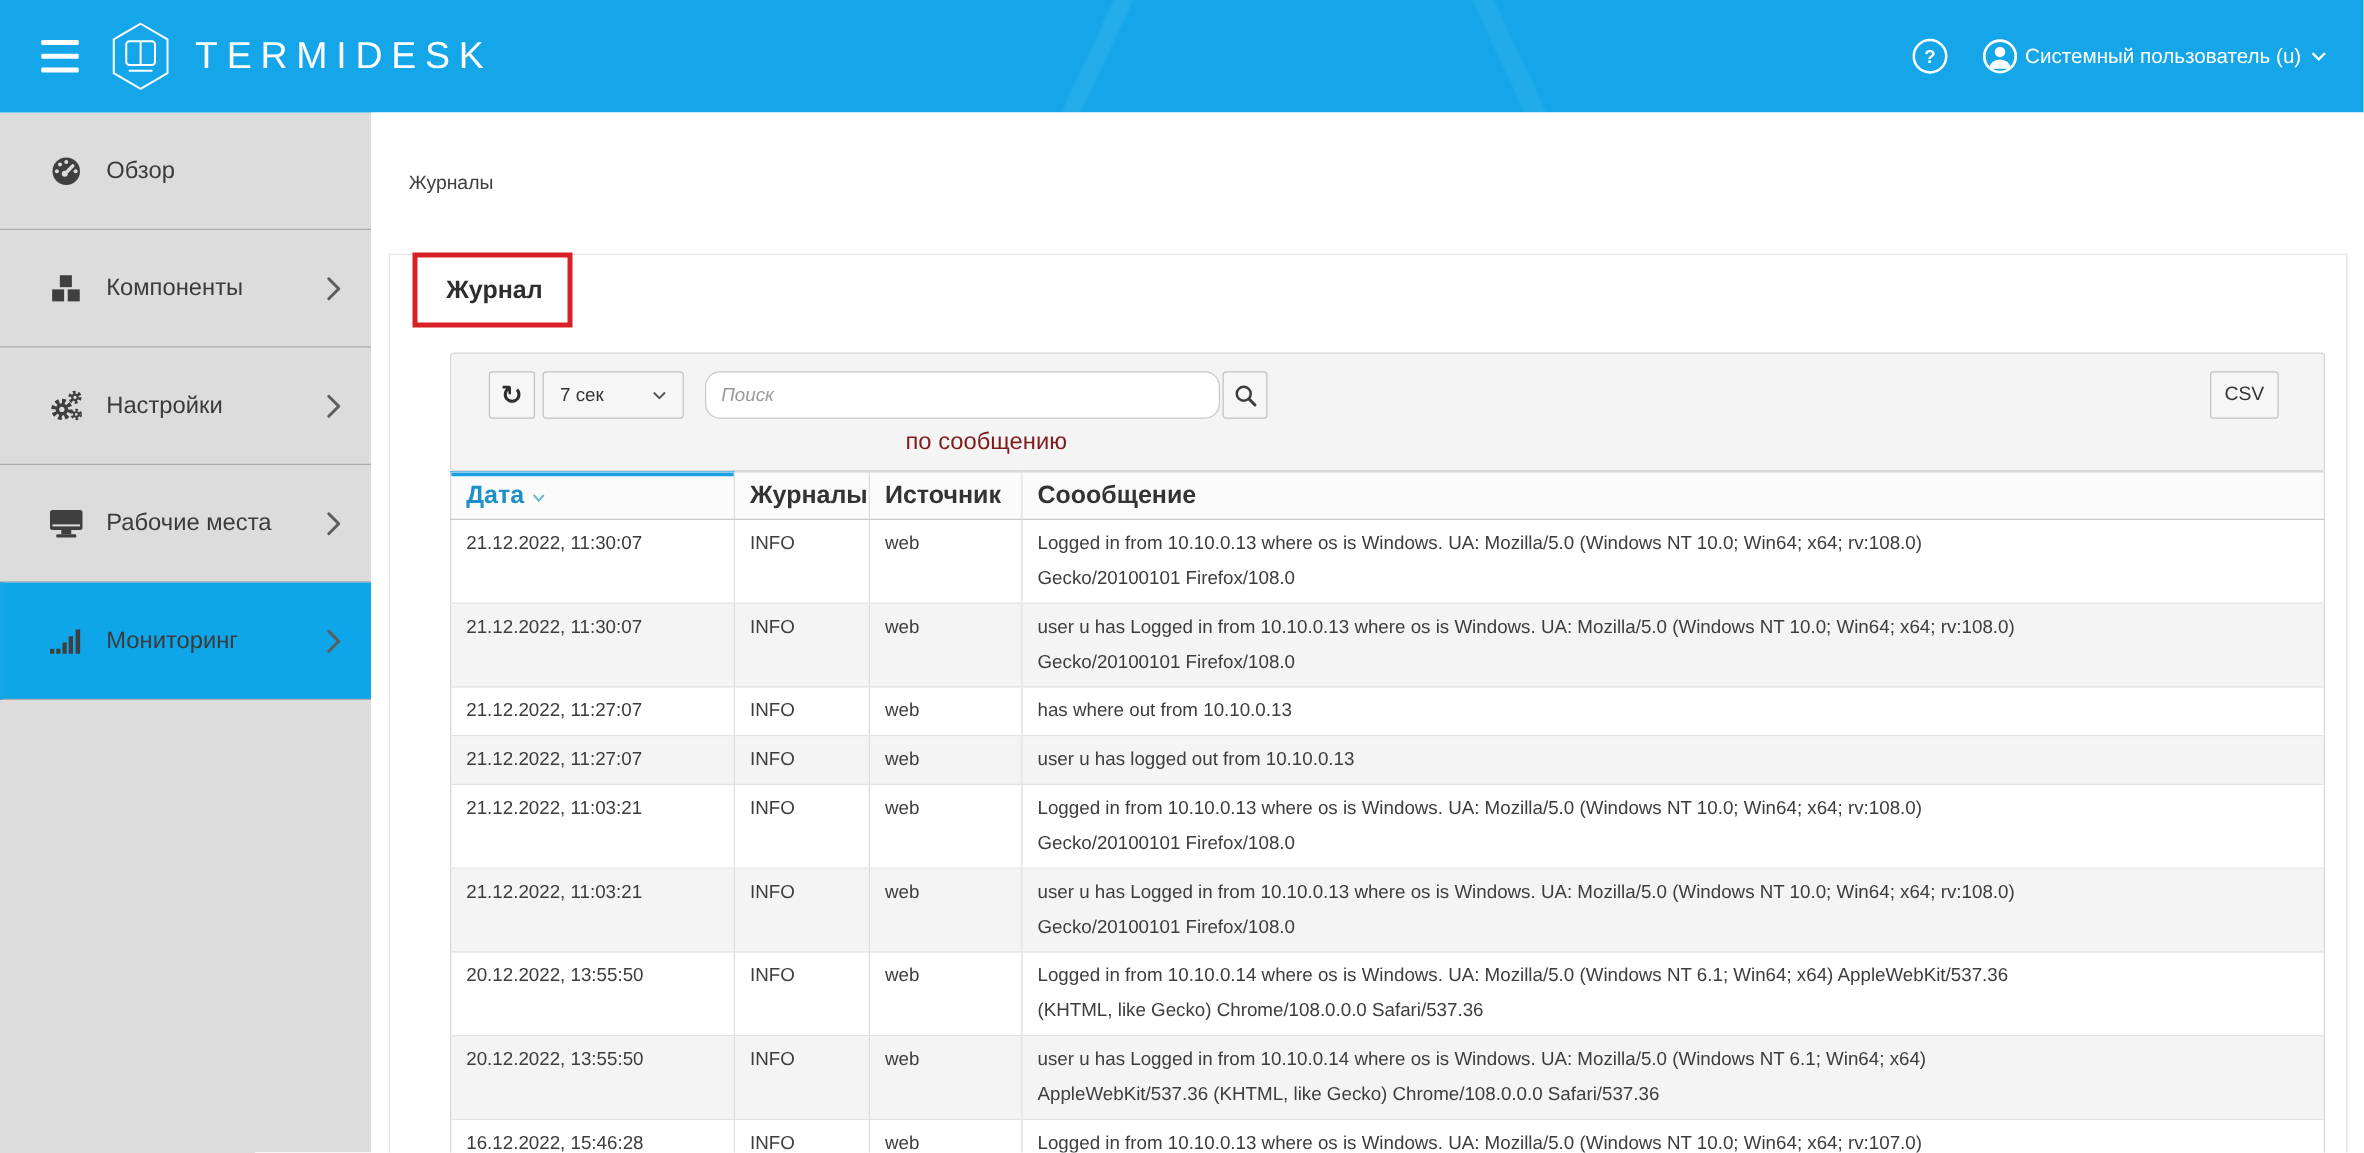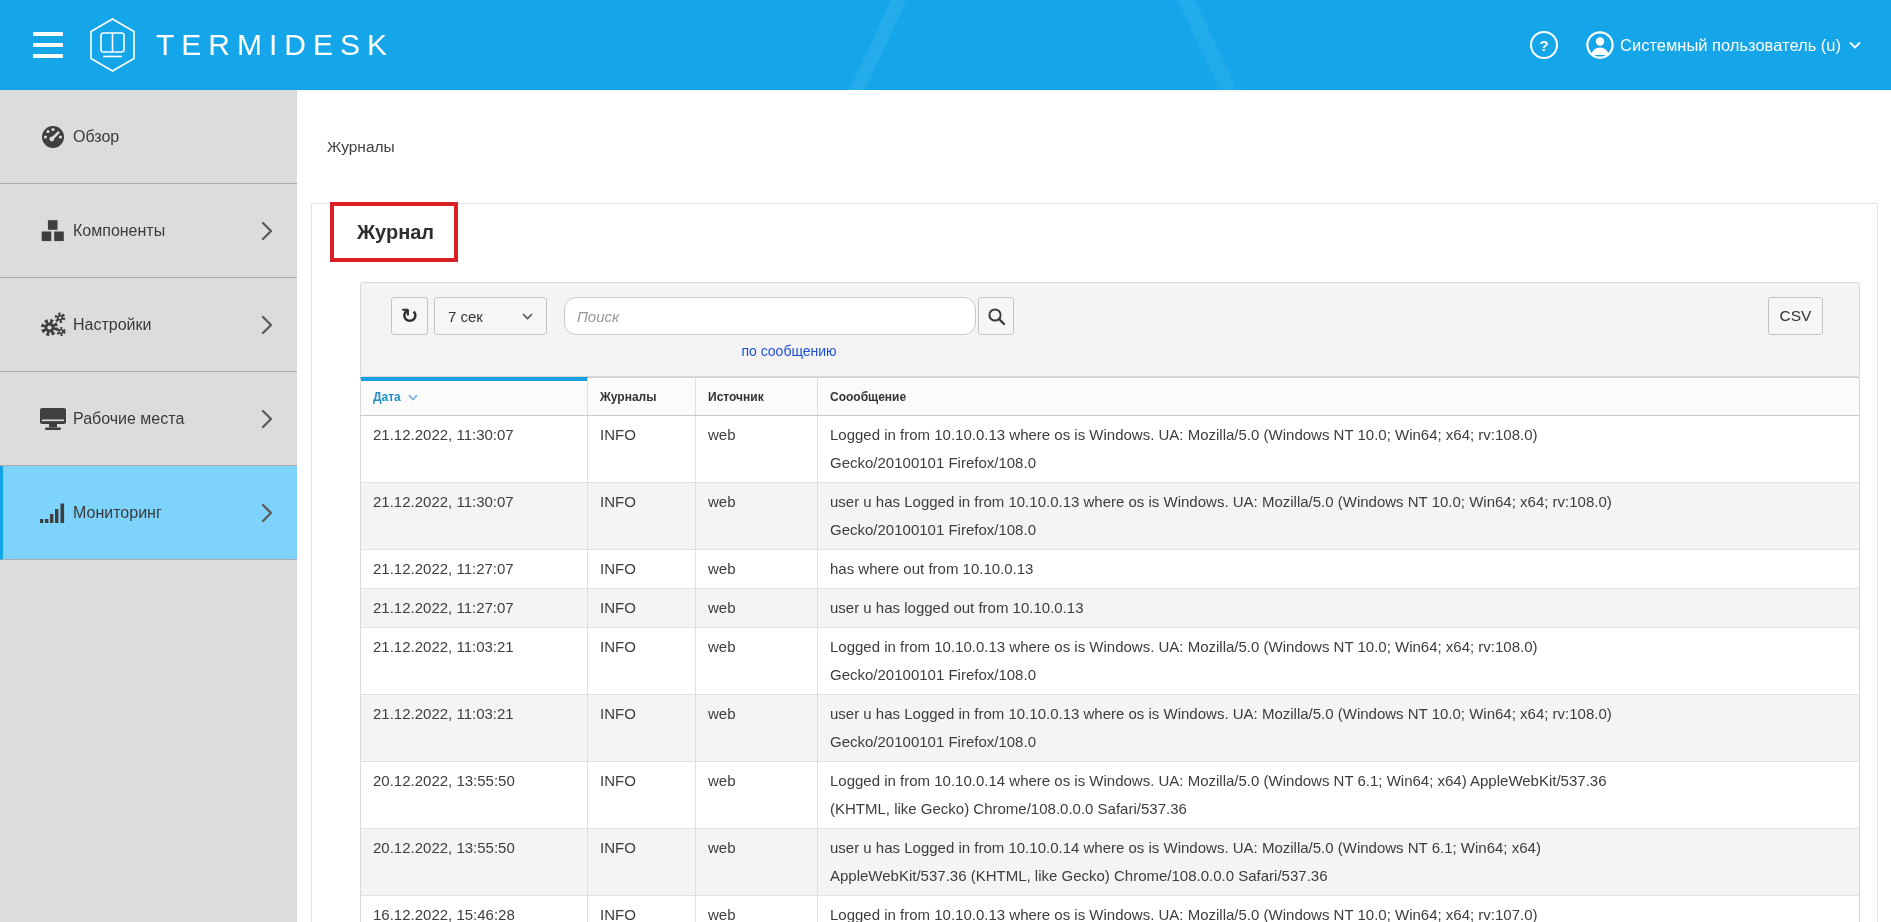--- a/index.html
+++ b/index.html
@@ -24,23 +24,23 @@
   .user-menu .uname { margin:0 8px 0 6px; }
 
   
   .shell { display:flex; height:832px; }
 
   
   .sidebar { width:297px; background:#dcdcdc; flex:none; }
   .side-item { height:94px; border-bottom:1px solid #ababab; display:flex; align-items:center;
                padding:0 24px 0 36px; cursor:pointer; }
   .side-item .ic { width:34px; display:flex; justify-content:center; flex:none; }
-  .side-item .lbl { margin-left:3px; font-size:16px; color:#3b3b3b; }
+  .side-item .lbl { margin-left:15px; font-size:19px; color:#3b3b3b; }
   .side-item .chev { margin-left:auto; display:flex; }
-  .side-item.active { background:#7dd3fc; border-left:3px solid #14a6e9; padding-left:33px; }
+  .side-item.active { background:#0ea5e9; border-left:3px solid #14a6e9; padding-left:33px; }
 
   
   .main { flex:1; position:relative; background:#fff; }
   .breadcrumb { height:113px; display:flex; align-items:center; padding-left:30px;
                 font-size:15.5px; color:#3f3f3f; }
   .card { position:relative; margin-left:14px; width:1567px; height:720px;
           border:1px solid #e5e5e5; border-bottom:none; background:#fff; }
   .card-title { padding:17px 0 0 45px; font-size:20px; font-weight:700; color:#2e2e2e; height:47px; }
 
   
@@ -51,27 +51,27 @@
          color:#333; font-size:15px; display:flex; align-items:center; justify-content:center; cursor:pointer; }
   .btn-refresh { width:37px; font-size:21px; font-weight:700; color:#2e2e2e;
                  font-family:"DejaVu Sans",sans-serif; }
   .btn-interval { width:113px; margin-left:6px; justify-content:space-between; padding:0 13px; }
   .search-input { margin-left:17px; width:412px; height:38px; border:1px solid #c9c9c9; border-radius:12px;
                   padding:0 12px; font-size:15px; color:#333; background:#fff; }
   .search-input::placeholder { font-style:italic; color:#9a9a9a; }
   .btn-search { width:36px; margin-left:2px; }
   .btn-csv { width:55px; margin-left:auto; font-size:15.5px; }
   .hint { position:absolute; top:60px; left:203px; width:450px; text-align:center;
-          font-size:14px; color:#1d4ed8; }
+          font-size:19px; color:#7f1d1d; }
 
   
   .table-wrap { margin-left:48px; width:1500px; }
   table { width:100%; border-collapse:collapse; table-layout:fixed; }
   col.c-date { width:227px; } col.c-level { width:108px; } col.c-src { width:122px; }
-  th { text-align:left; height:38px; padding:0 12px; font-size:12px; font-weight:700; color:#333;
+  th { text-align:left; height:38px; padding:0 12px; font-size:20px; font-weight:700; color:#333;
        background:#fbfbfb; border-top:1px solid #cfcfcf; border-bottom:1px solid #c9c9c9; cursor:pointer; }
   th + th, td + td { border-left:1px solid #dedede; }
   table { border-left:1px solid #d8d8d8; border-right:1px solid #d8d8d8; }
   th.sorted { color:#1e90c8; border-top:1px solid #189fe2; box-shadow:inset 0 3px 0 #189fe2; }
   th.sorted .sort-ic { margin-left:7px; }
   td { padding:5px 12px; vertical-align:top; font-size:15px; line-height:28px; color:#3d3d3d;
        border-top:1px solid #e2e2e2; }
   tr.even td { background:#f4f4f4; }
   td.msg { white-space:pre-line; }
 

